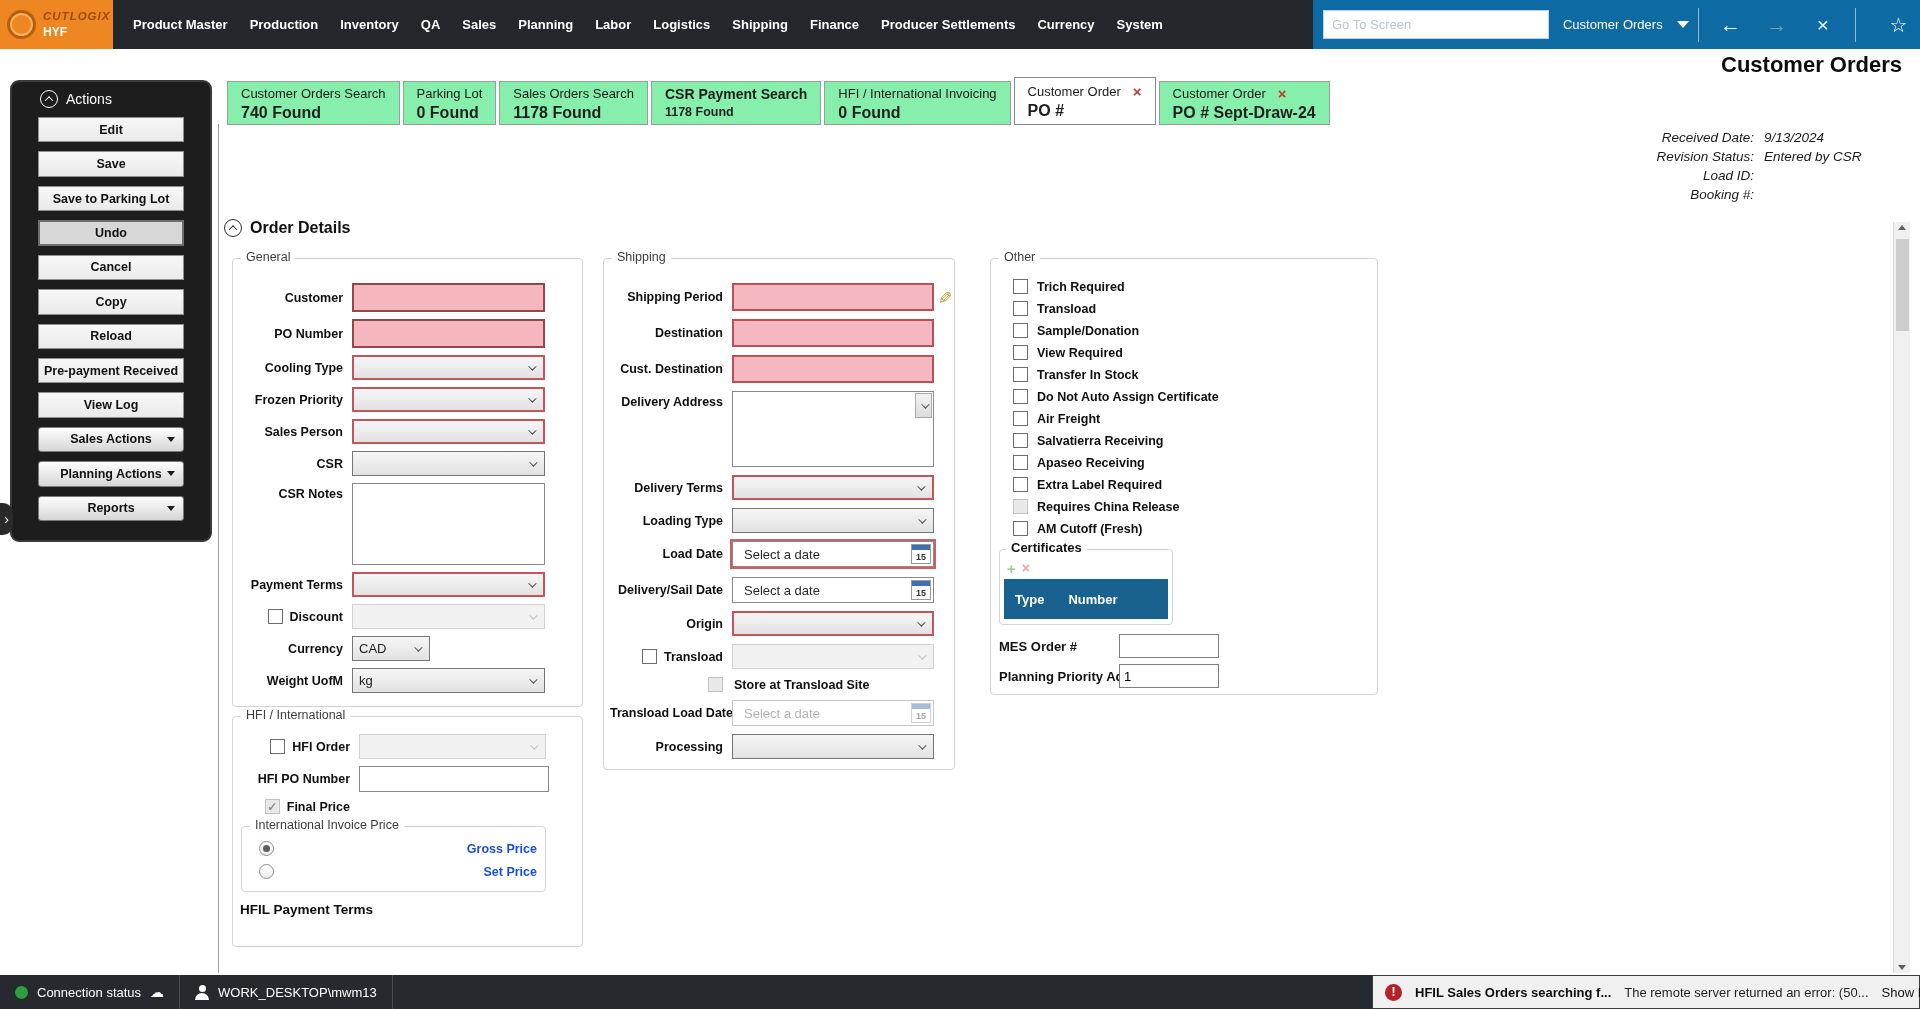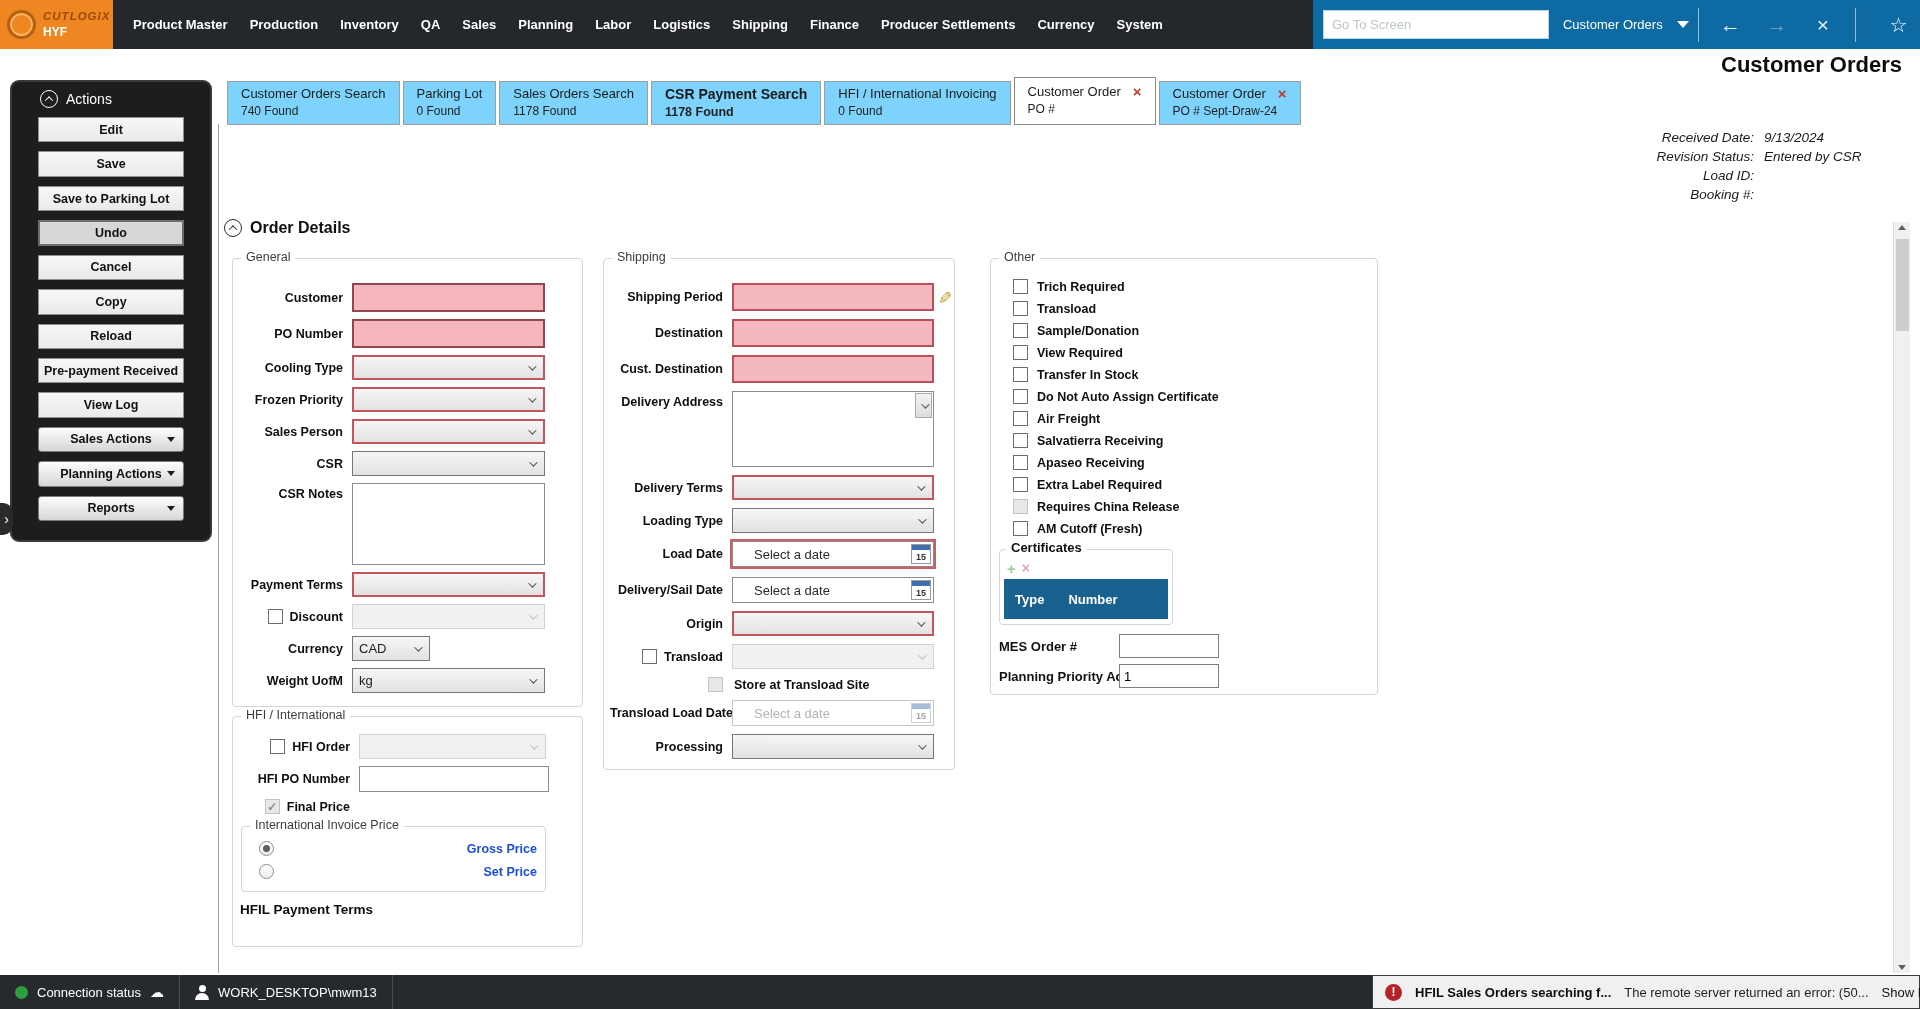--- a/index.html
+++ b/index.html
@@ -33,23 +33,23 @@
   .sidebar-header { display:flex; align-items:center; gap:8px; color:#fff; font-size:14px; margin:1px 0 9px 2px; }
   .circ-chev { width:18px; height:18px; border:1.5px solid currentColor; border-radius:50%; display:flex; align-items:center; justify-content:center; flex:none; }
   .chev-up { width:6px; height:6px; border-top:1.6px solid currentColor; border-left:1.6px solid currentColor; transform:rotate(45deg) translate(1px,1px); }
   .sbtn { height:26px; margin-bottom:9px; background:linear-gradient(#f7f7f7,#eaeaea); border:1px solid #8f8f8f; font-size:12.5px; font-weight:bold; color:#111; display:flex; align-items:center; justify-content:center; cursor:default; }
   .sbtn.pressed { background:#d7d7d7; border:2px solid #6d6d6d; }
   .sdrop { height:26px; margin-bottom:9px; background:linear-gradient(#fdfdfd,#d6d6d6); border:1px solid #7a7a7a; border-radius:3px; font-size:12.5px; font-weight:bold; color:#111; display:flex; align-items:center; justify-content:center; position:relative; cursor:default; }
   .sdrop .tri { position:absolute; right:8px; width:0; height:0; border-left:4.5px solid transparent; border-right:4.5px solid transparent; border-top:5px solid #1c1c1c; }
   .flyout-handle { position:absolute; left:0; top:503px; width:13px; height:32px; background:#2a2a2a; border-radius:0 10px 10px 0; color:#fff; display:flex; align-items:center; justify-content:center; font-size:14px; }
   
   .tabs { position:absolute; left:227px; top:79px; height:46px; display:flex; align-items:flex-end; }
-  .tab { background:#7dd3fc; border:1px solid #9c9c9c; margin-right:3px; padding:4px 13px 5px; height:44px; cursor:default; }
+  .tab { background:#86efac; border:1px solid #9c9c9c; margin-right:3px; padding:4px 13px 5px; height:44px; cursor:default; }
   .tab-l1 { font-size:13px; color:#1b1b1b; white-space:nowrap; display:flex; align-items:center; }
-  .tab-l2 { font-size:12px; color:#1f1f1f; margin-top:3px; white-space:nowrap; }
+  .tab-l2 { font-size:16px; color:#1f1f1f; margin-top:3px; white-space:nowrap;font-weight:bold; }
   .tab.bold .tab-l1 { font-weight:bold; font-size:14px; }
   .tab.bold .tab-l2 { font-weight:bold; font-size:12.5px; }
   .tab.active { background:#fff; height:48px; border-color:#8a8a8a; padding-top:6px; }
   .tab-x { color:#c0392b; font-weight:bold; font-size:15px; margin-left:12px; line-height:1; }
   .content-edge { position:absolute; left:218px; top:124px; width:1px; height:849px; background:#9f9f9f; }
   
   .info { position:absolute; top:130px; right:30px; display:grid; grid-template-columns:auto 126px; column-gap:10px; row-gap:4px; font-style:italic; font-size:13.5px; color:#1a1a1a; }
   .info .lab { text-align:right; white-space:nowrap; }
   .info .val { text-align:left; white-space:nowrap; }
   
@@ -74,21 +74,21 @@
   .tbox.pink2 { background:#f6b8c0; border:2px solid #bb4f58; height:28px; }
   .tbox.plain { height:26px; border:1px solid #8b8b8b; }
   .combo { height:25px; border:1px solid #767676; background:linear-gradient(#f6f6f6,#e2e2e2); display:flex; align-items:center; flex:1; padding:0 9px 0 6px; font-size:13px; color:#222; cursor:default; }
   .combo .combo-val { flex:1; white-space:nowrap; }
   .combo .chev { width:6px; height:6px; border-right:1.6px solid #4a4a4a; border-bottom:1.6px solid #4a4a4a; transform:rotate(45deg) translateY(-2px); flex:none; margin-left:auto; }
   .combo.req { border:2px solid #c4555e; }
   .combo.dis { background:#f1f1f1; border:1px solid #d2d2d2; }
   .combo.dis .chev { border-color:#bdbdbd; }
   .combo.small { flex:none; width:78px; }
   .dpick { height:26px; border:1px solid #8b8b8b; background:#fff; display:flex; align-items:center; flex:1; padding:1px 2px 1px 0; }
-  .dpick .dtext { flex:1; font-size:13px; color:#2a2a2a; padding-left:21px; white-space:nowrap; }
+  .dpick .dtext { flex:1; font-size:13px; color:#2a2a2a; padding-left:11px; white-space:nowrap; }
   .dpick.req { box-shadow:0 0 0 2px #cb5f68; }
   .dpick.dis { border-color:#c6c6c6; }
   .dpick.dis .dtext { color:#b3b3b3; }
   .dpick.dis .cal { opacity:.45; }
   .cal { width:20px; height:20px; border:1px solid #9a9a9a; background:#fff; position:relative; display:flex; align-items:flex-end; justify-content:center; flex:none; }
   .cal-top { position:absolute; top:0; left:0; right:0; height:5px; background:#3f6fb0; }
   .cal-day { font-size:9px; font-weight:bold; color:#333; line-height:12px; }
   .tarea { border:1px solid #8b8b8b; background:#fff; flex:1; position:relative; }
   .ta-btn { position:absolute; top:1px; right:1px; width:17px; height:25px; background:linear-gradient(#f3f3f3,#dcdcdc); border:1px solid #aaa; display:flex; align-items:center; justify-content:center; }
   .ta-btn .chev { width:6px; height:6px; border-right:1.6px solid #4a4a4a; border-bottom:1.6px solid #4a4a4a; transform:rotate(45deg) translateY(-2px); }

